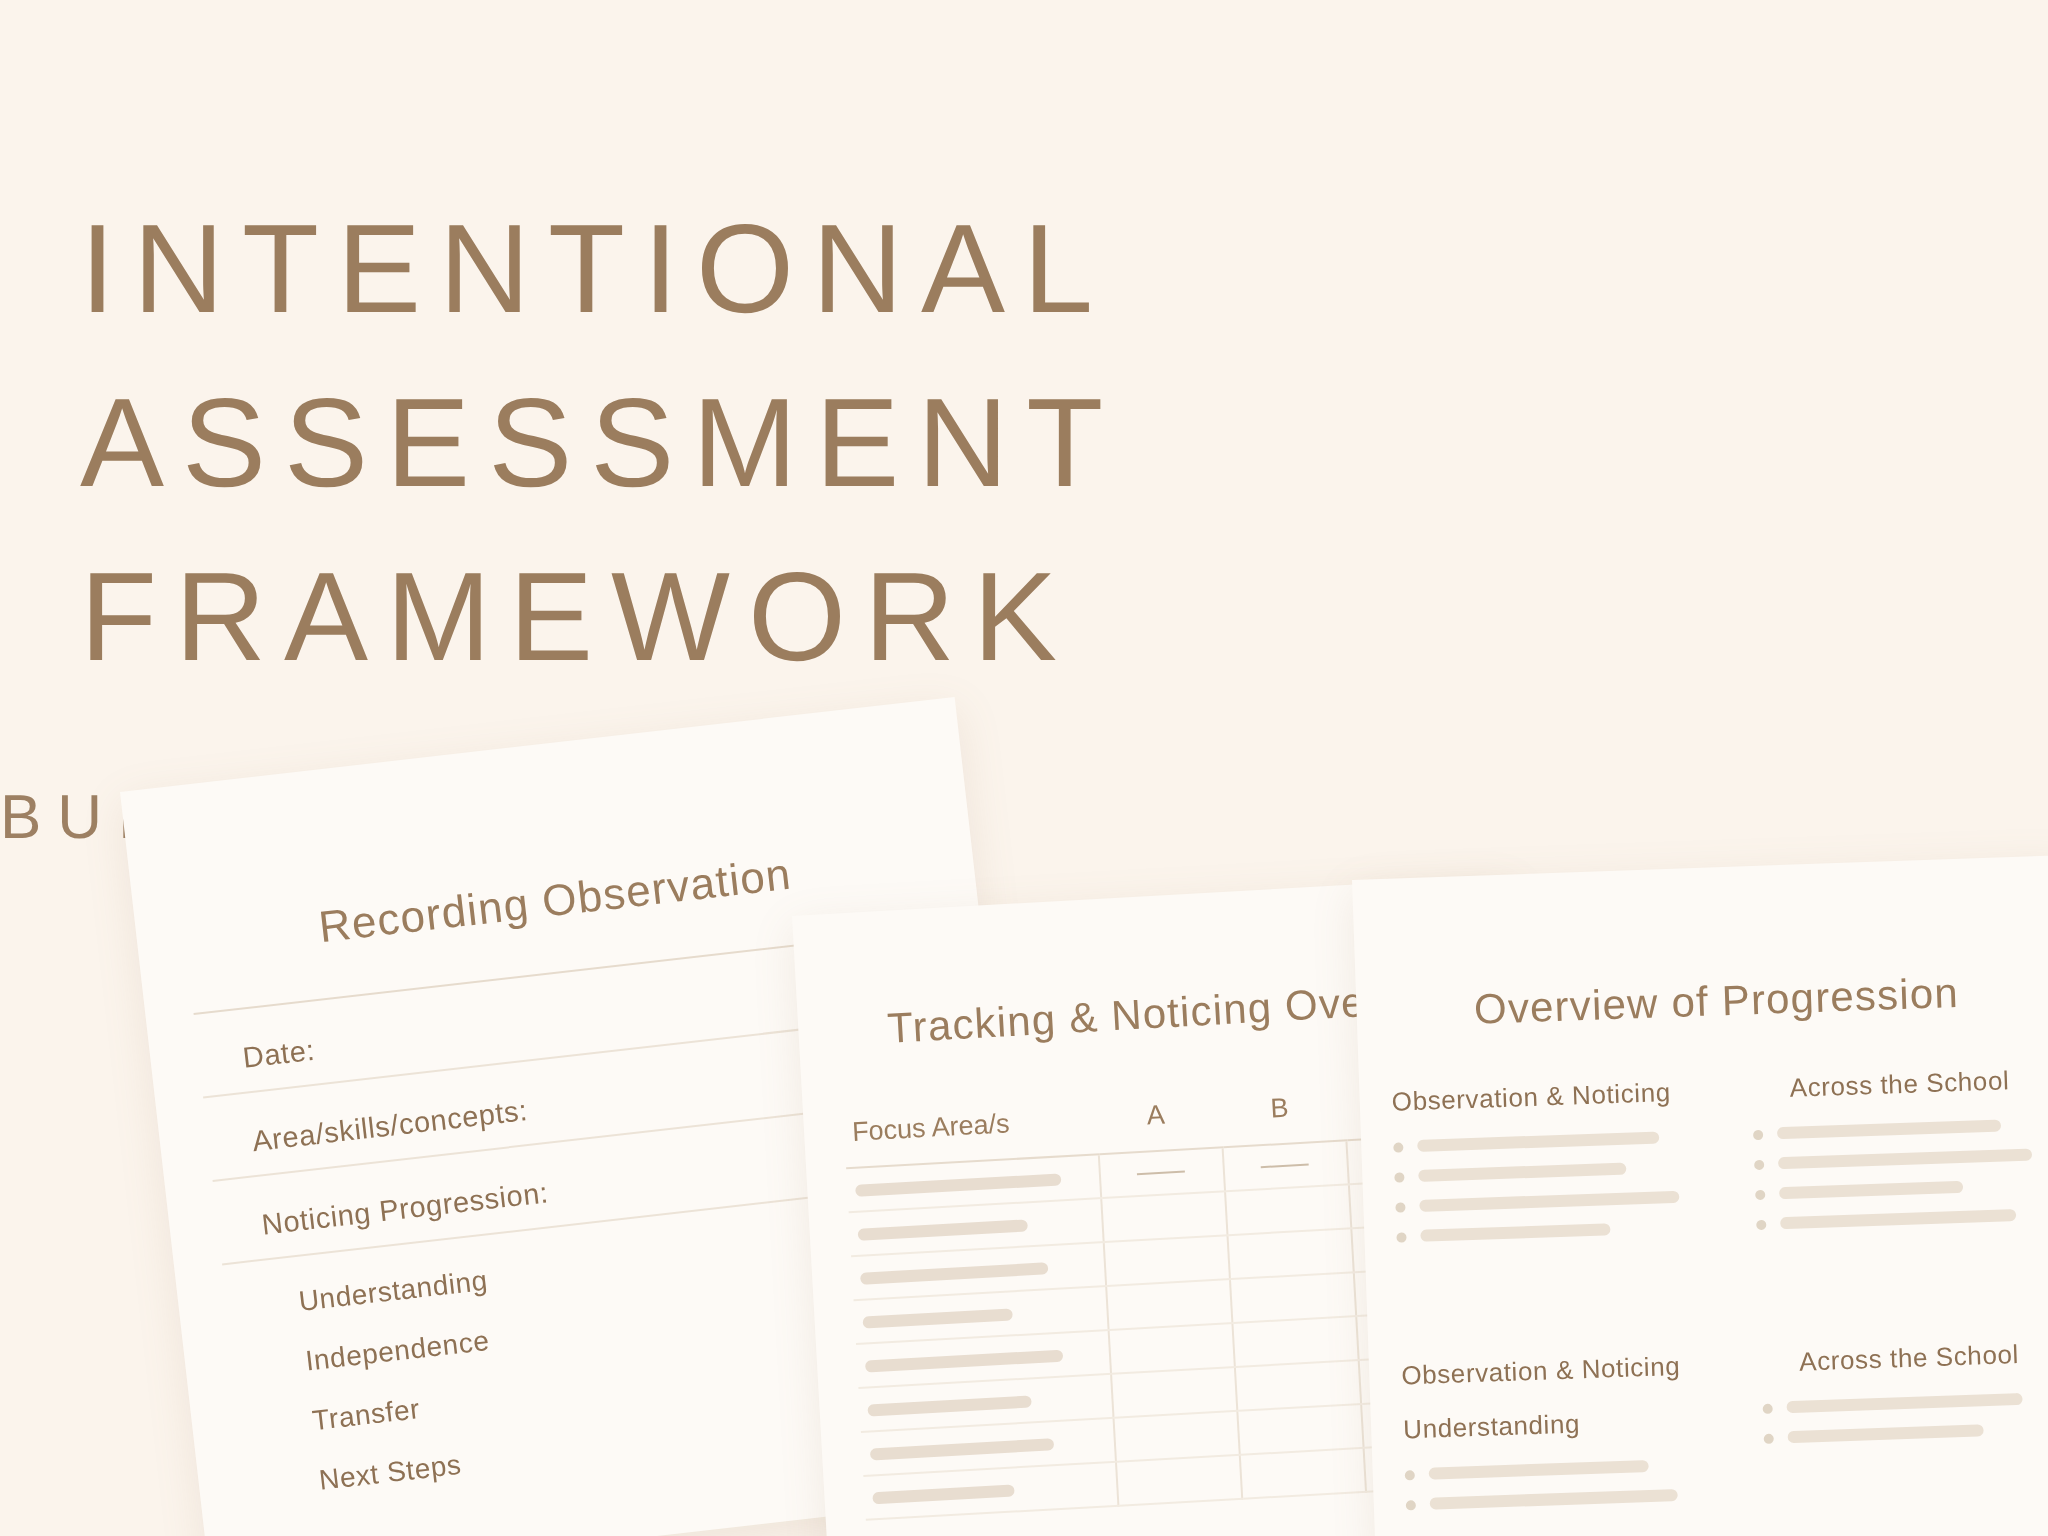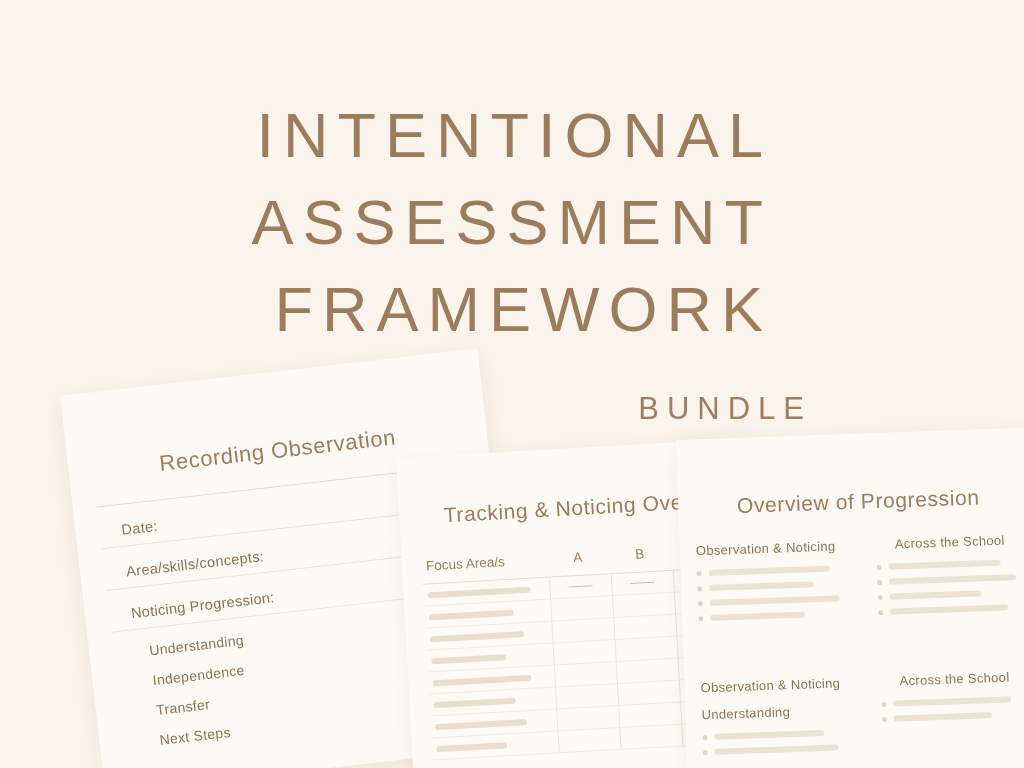--- a/index.html
+++ b/index.html
@@ -14,21 +14,21 @@
     font-family: "Liberation Sans", sans-serif;
     position: relative;
   }
 
   
   .title-block {
     position: absolute;
     top: 92px;
     left: 0;
     width: 812px;
-    text-align: right;
+    text-align: left;
   }
   .main-title {
     font-family: "Liberation Sans", sans-serif;
     font-weight: 300;
     color: #9b7d5e;
     font-size: 63px;
     letter-spacing: 9px;
     line-height: 1.38;
     margin: 0;
     padding: 0 40px;

